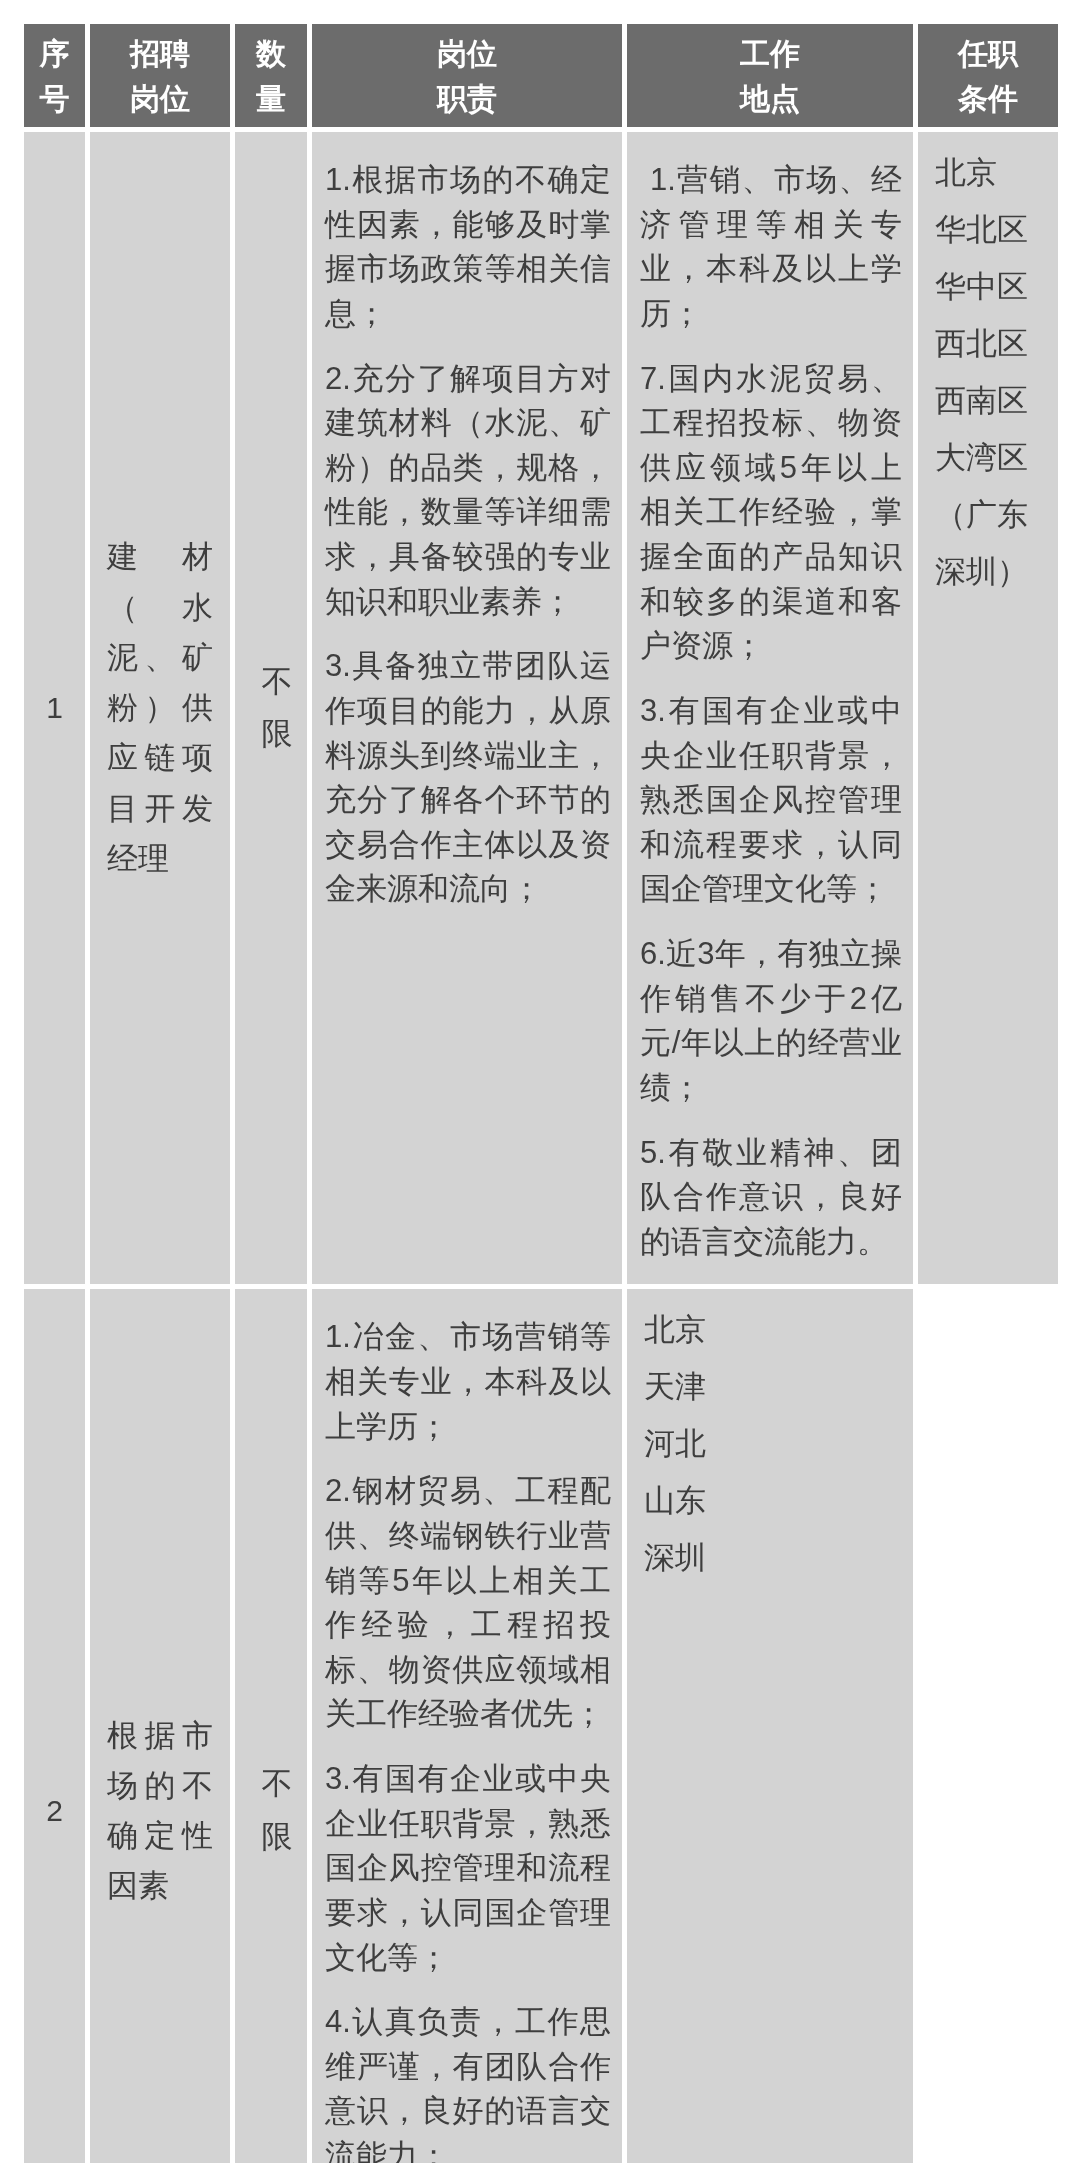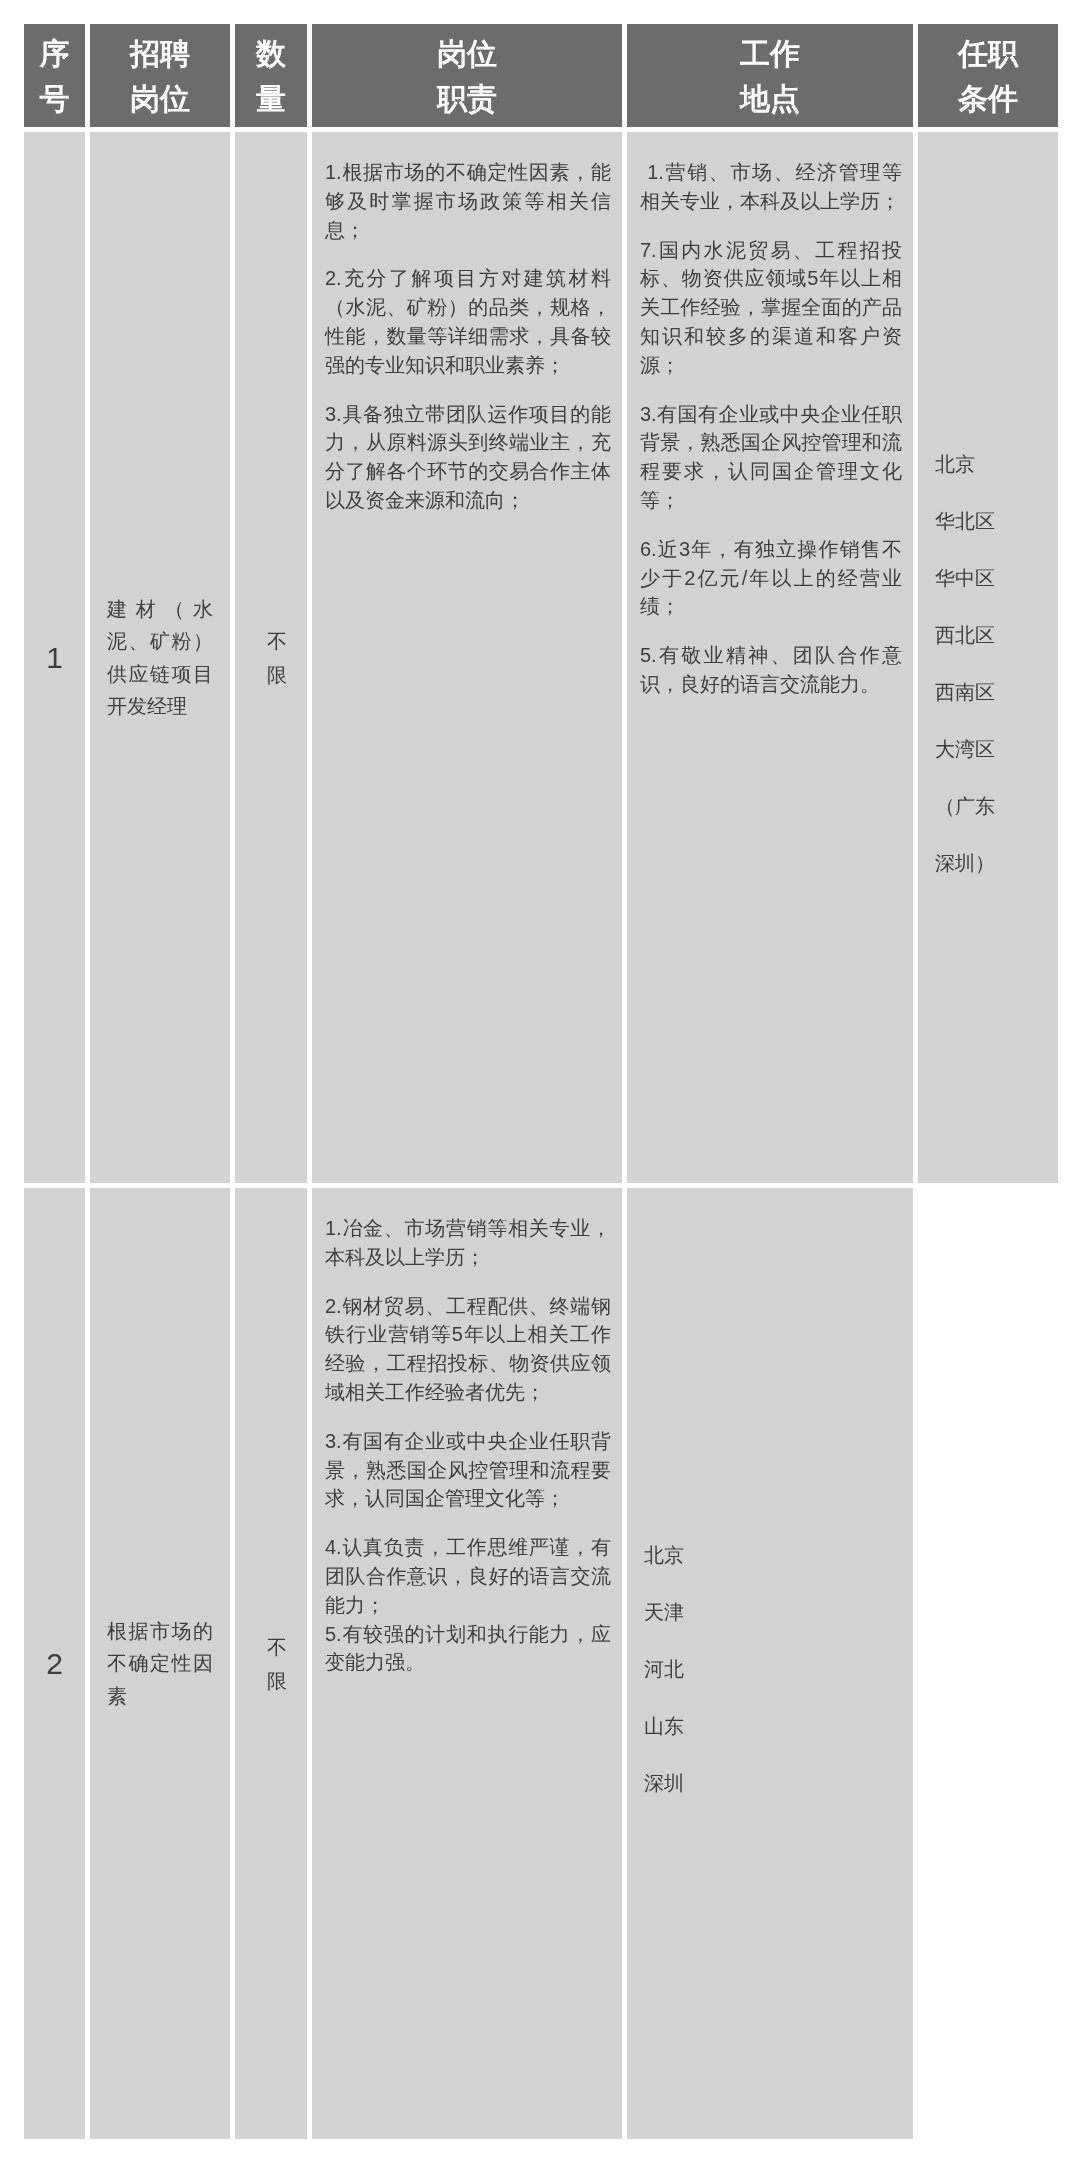--- a/index.html
+++ b/index.html
@@ -34,21 +34,21 @@
     line-height:1.5;
     display:flex;
     align-items:center;
     justify-content:center;
     text-align:center;
     white-space:pre-line;
     min-height:103px;
   }
   .cell{
     background:var(--cell-bg);
-    font-size:20px;
+    font-size:31px;
   }
   .row-0{min-height:1051px;}
   .row-1{min-height:951px;}
   .c-no{
     display:flex;align-items:center;justify-content:center;
     font-size:30px;
   }
   .c-pos{
     display:flex;align-items:center;
     padding:16px 17px;
@@ -74,21 +74,21 @@
   }
   .para{
     margin:0 0 20px;
     text-align:justify;
     text-justify:inter-character;
     white-space:pre-line;
     line-height:1.44;
   }
   .para:last-child{margin-bottom:0;}
   .c-loc{
-    display:flex;flex-direction:column;justify-content:center;
+    display:flex;flex-direction:column;
     padding:12px 6px 0 17px;
   }
   .loc-line{
     line-height:57px;
   }
 </style>
 </head>
 <body>
 
 <div class="table">

